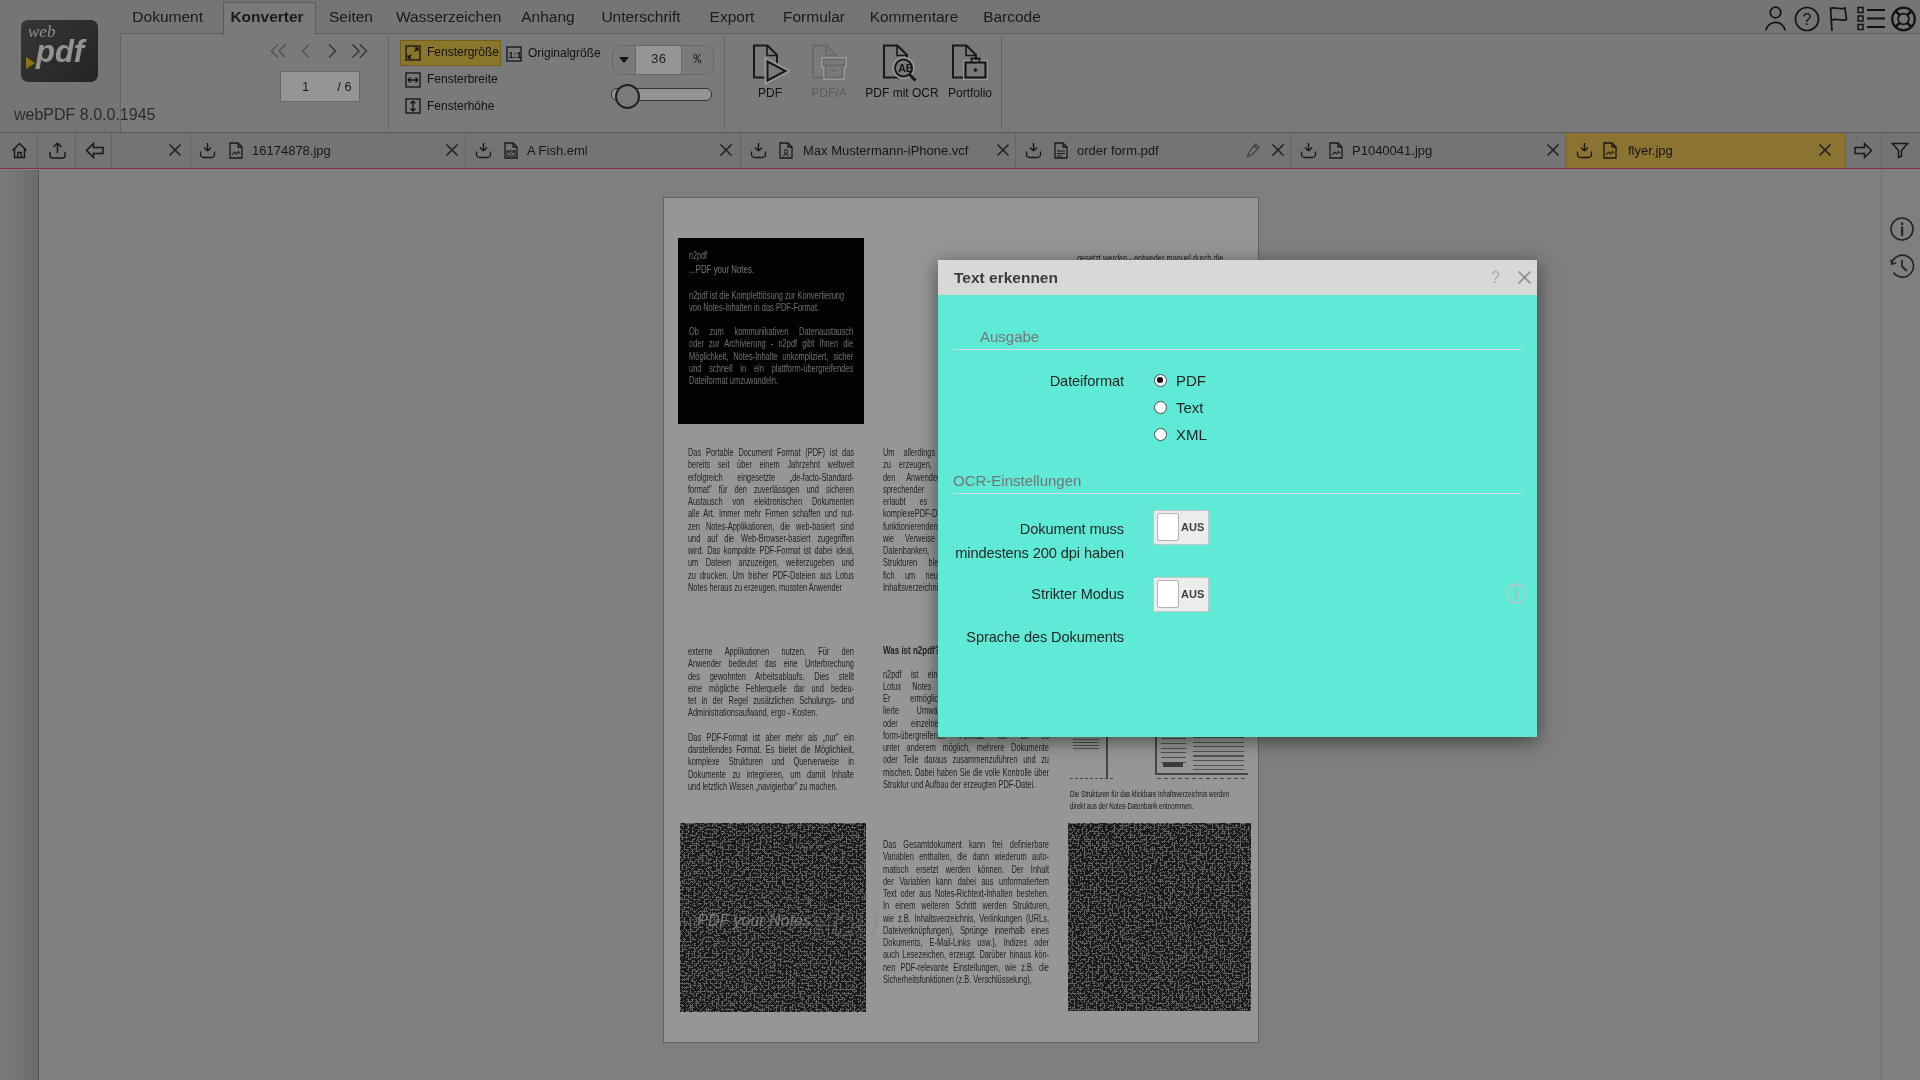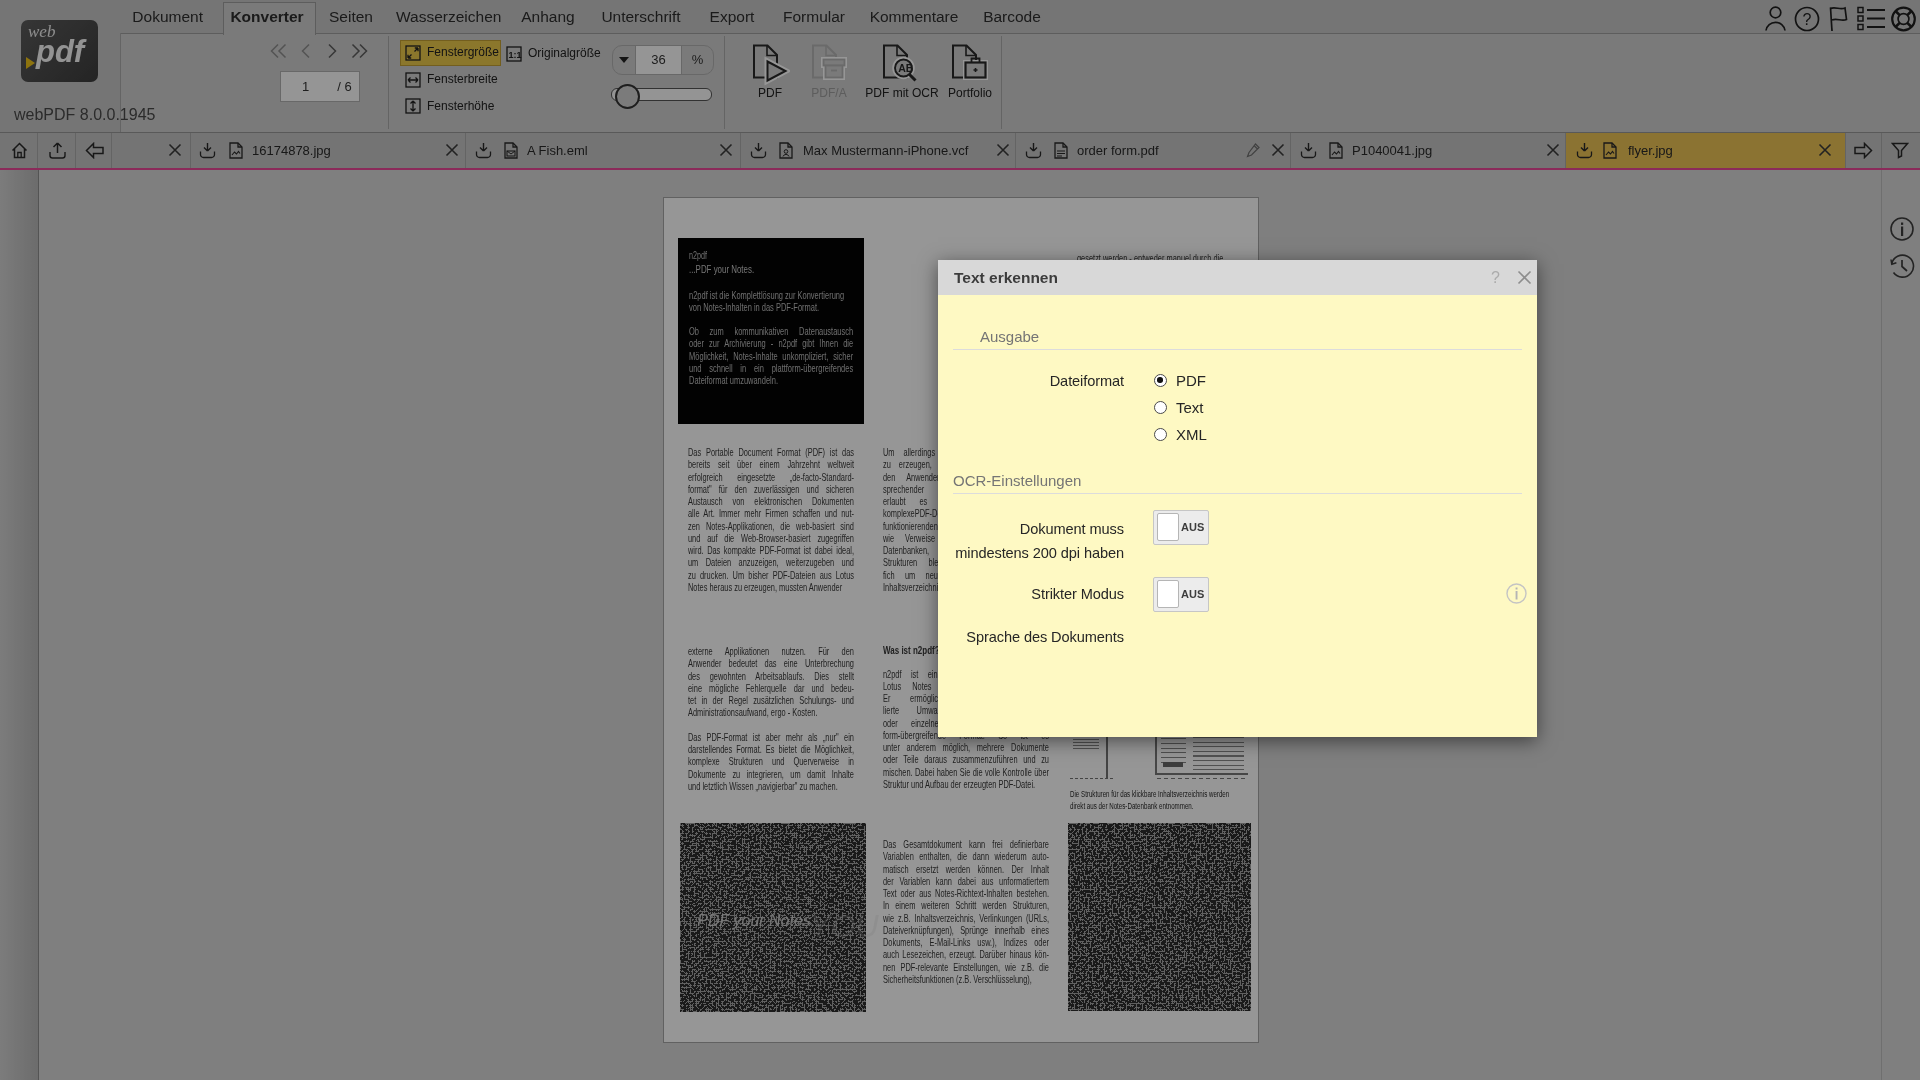--- a/index.html
+++ b/index.html
@@ -6,34 +6,34 @@
 body{width:1920px;height:1080px;overflow:hidden;font-family:"Liberation Sans",sans-serif;position:relative;background:#d8d8d8;}
 .abs{position:absolute;}
 #toppanel{left:0;top:0;width:1920px;height:133px;background:#c8c8c8;}
 #ribbon{left:120px;top:33px;width:1800px;height:99px;background:#cfcfcf;border-top:1px solid #9e9e9e;}
 #ribbonbottom{left:0;top:132px;width:1920px;height:1px;background:#989898;}
 .rtab{top:0;height:33px;line-height:34px;font-size:15.5px;color:#2e2e2e;text-align:center;}
 #activetab{left:223px;top:2px;width:91px;height:32px;background:#cfcfcf;border:1px solid #9e9e9e;border-bottom:none;}
 .vsep{width:1px;background:#ababab;}
 .rlabel{font-size:12px;color:#9e9e9e;}
 .rlabel2{font-size:12px;color:#222;}
-#filebar{left:0;top:133px;width:1920px;height:35px;background:#c6c6c6;border-bottom:4px solid #ec4899;}
+#filebar{left:0;top:133px;width:1920px;height:35px;background:#c6c6c6;border-bottom:1px solid #ec4899;}
 .fsep{position:absolute;top:0;width:1px;height:35px;background:#aaaaaa;}
 .ftab-label{position:absolute;top:0;height:35px;line-height:36px;font-size:13px;color:#2a2a2a;}
 #content{left:0;top:170px;width:1920px;height:910px;background:#d8d8d8;}
 #leftstrip{left:0;top:0;width:38px;height:910px;background:linear-gradient(90deg,#d3d3d3,#b8b8b8);border-right:1px solid #909090;}
 #rightline{left:1881px;top:0;width:1px;height:910px;background:#bdbdbd;}
 #page{left:663px;top:27px;width:594px;height:844px;background:#ffffff;border:1px solid #a6a6a6;}
 .doccol{position:absolute;transform:scaleX(0.728);transform-origin:0 0;font-size:10.2px;line-height:12.26px;color:#383838;}
 .dl{text-align:justify;text-align-last:justify;height:12.26px;overflow:hidden;white-space:nowrap;}
 .dn{text-align:left;height:12.26px;overflow:hidden;white-space:nowrap;}
 #blackbox{left:14px;top:40px;width:186px;height:186px;background:#050505;}
 .bbt{position:absolute;transform:scaleX(0.72);transform-origin:0 0;color:#bdbdbd;font-size:10.4px;line-height:12.3px;}
 #dim{left:0;top:0;width:1920px;height:1080px;background:rgba(0,0,0,0.41);z-index:50;}
-#dialog{left:938px;top:260px;width:599px;height:477px;background:#fef9c3;z-index:100;box-shadow:0 4px 18px rgba(0,0,0,0.5);}
+#dialog{left:938px;top:260px;width:599px;height:477px;background:#5eead4;z-index:100;box-shadow:0 4px 18px rgba(0,0,0,0.5);}
 #dtitle{left:0;top:0;width:599px;height:35px;background:#d8d8d8;}
 #dtitle .t{position:absolute;left:16px;top:8.5px;font-size:15.5px;font-weight:bold;color:#3c3c3c;}
 .dsec{position:absolute;font-size:15px;color:#757575;}
 .dhr{position:absolute;left:15px;width:569px;height:1px;background:#dcdcdc;}
 .dlabel{position:absolute;font-size:14.6px;color:#262626;text-align:right;letter-spacing:-0.1px;}
 .radio{position:absolute;width:11px;height:11px;border:1.3px solid #4a4a4a;border-radius:50%;background:#fff;}
 .radio .dot{position:absolute;left:2.1px;top:2.1px;width:5.5px;height:5.5px;border-radius:50%;background:#111;}
 .rlab{position:absolute;font-size:15px;color:#262626;}
 .toggle{position:absolute;width:54px;height:33px;background:#ececec;border:1px solid #c6c6c6;border-radius:2px;}
 .toggle .knob{position:absolute;left:3px;top:2px;width:20px;height:26px;background:#fff;border:1px solid #b5b5b5;border-radius:2px;}
@@ -107,21 +107,21 @@
     <svg class="abs" style="left:17px;top:65px;" width="16" height="16" viewBox="0 0 16 16" fill="none" stroke="#222" stroke-width="1.3">
       <rect x="1" y="1" width="14" height="14"></rect>
       <path d="M8 3 v10 M8 3 l-2.5 2.5 M8 3 l2.5 2.5 M8 13 l-2.5 -2.5 M8 13 l2.5 -2.5"></path>
     </svg>
     <div class="abs rlabel2" style="left:39px;top:66px;">Fensterhöhe</div>
     <svg class="abs" style="left:118px;top:13px;" width="16" height="16" viewBox="0 0 16 16" fill="none" stroke="#222" stroke-width="1.3">
       <rect x="1" y="1" width="14" height="14"></rect>
       <text x="2.4" y="11.5" font-size="9" font-weight="bold" fill="#222" stroke="none" font-family="Liberation Sans">1:1</text>
     </svg>
     <div class="abs rlabel2" style="left:140px;top:13px;">Originalgröße</div>
-    <div class="abs" style="left:224px;top:12px;width:100px;height:28px;border:1px solid #b2b2b2;border-radius:10px;">
+    <div class="abs" style="left:224px;top:12px;width:100px;height:28px;border:1px solid #b2b2b2;border-radius:10px;font-family:Liberation Mono, monospace;">
       <div class="abs" style="left:0;top:0;width:22px;height:28px;border-right:1px solid #b2b2b2;"></div>
       <div class="abs" style="left:6px;top:11px;width:0;height:0;border-left:5px solid transparent;border-right:5px solid transparent;border-top:6px solid #222;"></div>
       <div class="abs" style="left:23px;top:0;width:45px;height:28px;background:#fdfdfd;border-right:1px solid #b2b2b2;font-size:13px;color:#333;text-align:center;line-height:28px;">36</div>
       <div class="abs" style="left:69px;top:0;width:31px;height:28px;font-size:13px;color:#333;text-align:center;line-height:28px;">%</div>
     </div>
     <div class="abs" style="left:223px;top:55px;width:99px;height:11px;border:1px solid #555;border-radius:6px;background:#fbfbfb;"></div>
     <div class="abs" style="left:227px;top:51px;width:21px;height:21px;border:2px solid #333;border-radius:50%;background:#d2d2d2;"></div>
   </div>
 
   <div class="abs" id="g4" style="left:724px;top:33px;width:277px;height:99px;">

